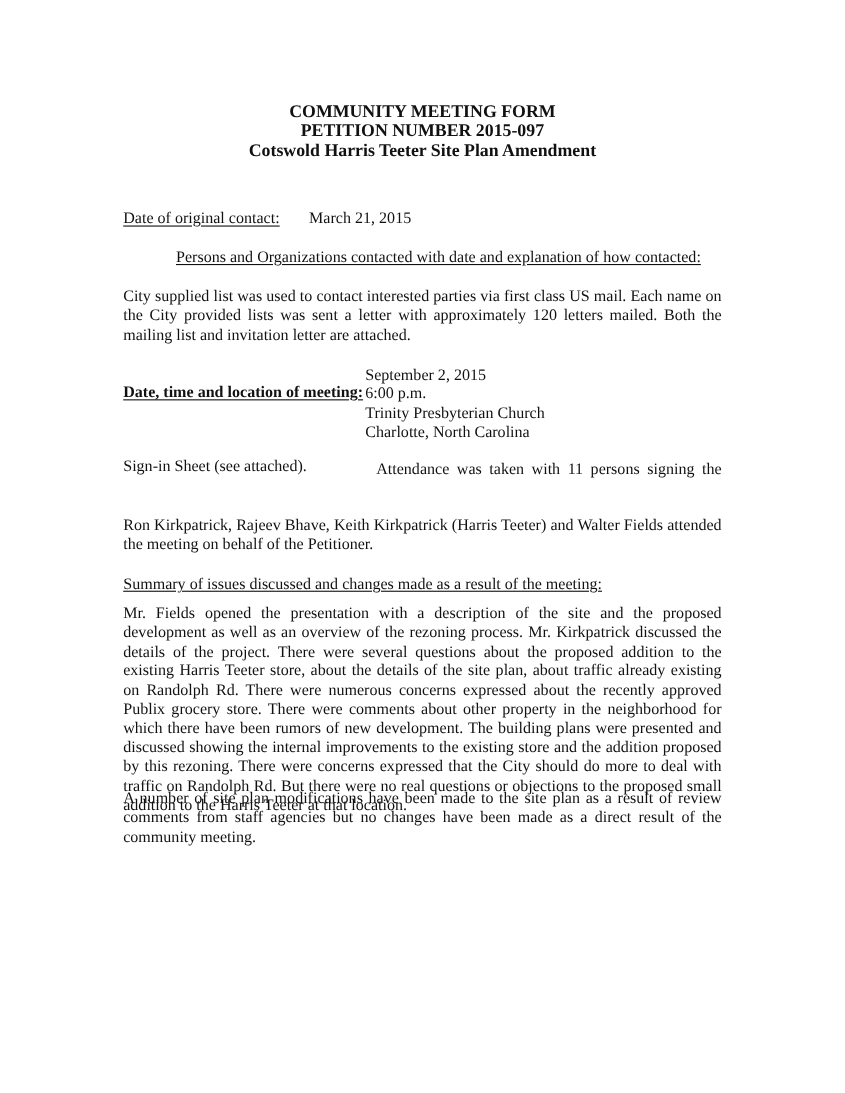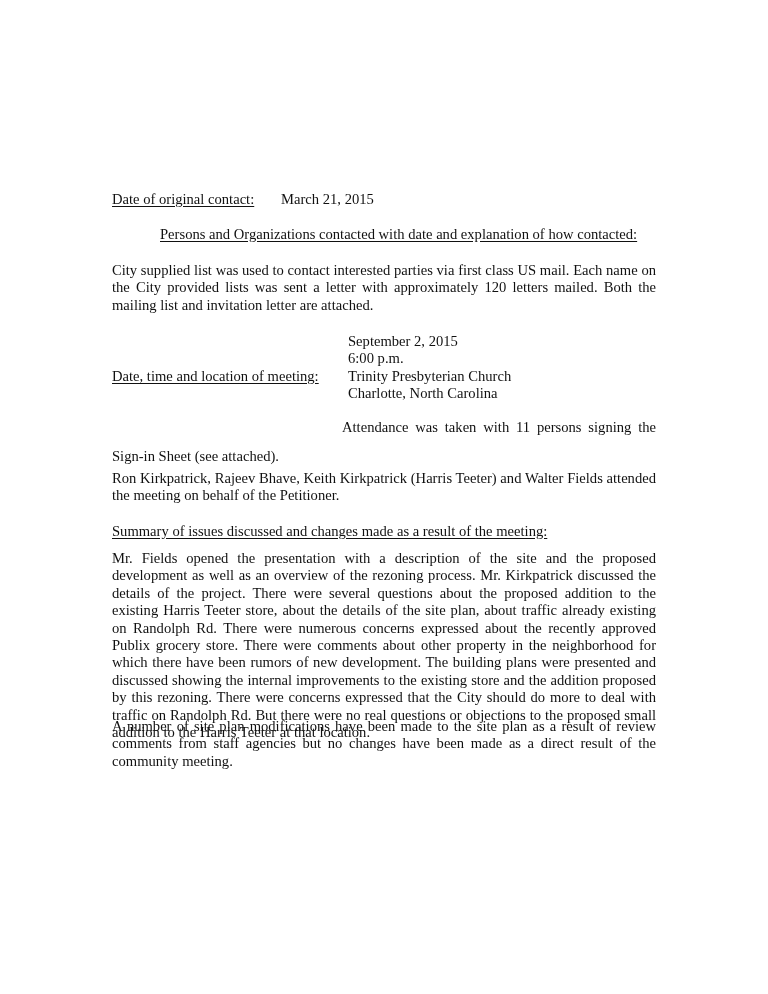--- a/index.html
+++ b/index.html
@@ -13,42 +13,47 @@
   .u { text-decoration: underline; text-underline-offset: 2px; }
   .abs { position: absolute; }
   .justify { text-align: justify; text-align-last: left; }
   .left-col { left: 112px; }
 </style>
 </head>
 <body>
 
 <div class="page">
 
+  <div class="title-block">
+    <div>COMMUNITY MEETING FORM</div>
+    <div>PETITION NUMBER 2015-097</div>
+    <div>Cotswold Harris Teeter Site Plan Amendment</div>
+  </div>
 
   <div class="abs text left-col" style="top:191px;">
     <span class="u">Date of original contact:</span>
   </div>
   <div class="abs text" style="top:191px; left:281px;">March 21, 2015</div>
 
   <div class="abs text u left-col" style="top:226px;margin-left:48px;">Persons and Organizations contacted with date and explanation of how contacted:</div>
 
   <div class="abs text justify left-col" style="top:262px; width:544px;">City supplied list was used to contact interested parties via first class US mail. Each name on the City provided lists was sent a letter with approximately 120 letters mailed.  Both the mailing list and invitation letter are attached.</div>
 
-  <div class="abs text left-col" style="top:368px;">
+  <div class="abs text left-col" style="top:349px;font-weight:bold;">
     <span class="u">Date, time and location of meeting:</span>
   </div>
-  <div class="abs text" style="top:333px; left:348px;">
+  <div class="abs text" style="top:333px; left:332px;">
     <div>September 2, 2015</div>
     <div>6:00 p.m.</div>
     <div>Trinity Presbyterian Church</div>
     <div>Charlotte, North Carolina</div>
   </div>
 
   <div class="abs text" style="top:419px; left:342px; width:314px; text-align:justify; text-align-last:justify;">Attendance was taken with 11 persons signing the</div>
-  <div class="abs text left-col" style="top:448px;">Sign-in Sheet (see attached).</div>
+  <div class="abs text left-col" style="top:416px;">Sign-in Sheet (see attached).</div>
 
   <div class="abs text justify left-col" style="top:470px; width:544px;">Ron Kirkpatrick, Rajeev Bhave, Keith Kirkpatrick (Harris Teeter) and Walter Fields attended the meeting on behalf of the Petitioner.</div>
 
   <div class="abs text u left-col" style="top:523px;">Summary of issues discussed and changes made as a result of the meeting:</div>
 
   <div class="abs text justify left-col" style="top:550px; width:544px;">Mr. Fields opened the presentation with a description of the site and the proposed development as well as an overview of the rezoning process. Mr. Kirkpatrick discussed the details of the project.  There were several questions about the proposed addition to the existing Harris Teeter store, about the details of the site plan, about traffic already existing on Randolph Rd.  There were numerous concerns expressed about the recently approved Publix grocery store.  There were comments about other property in the neighborhood for which there have been rumors of new development.  The building plans were presented and discussed showing the internal improvements to the existing store and the addition proposed by this rezoning.  There were concerns expressed that the City should do more to deal with traffic on Randolph Rd.  But there were no real questions or objections to the proposed small addition to the Harris Teeter at that location.</div>
 
   <div class="abs text justify left-col" style="top:718px; width:544px;">A number of site plan modifications have been made to the site plan as a result of review comments from staff agencies but no changes have been made as a direct result of the community meeting.</div>
 
 </div>

